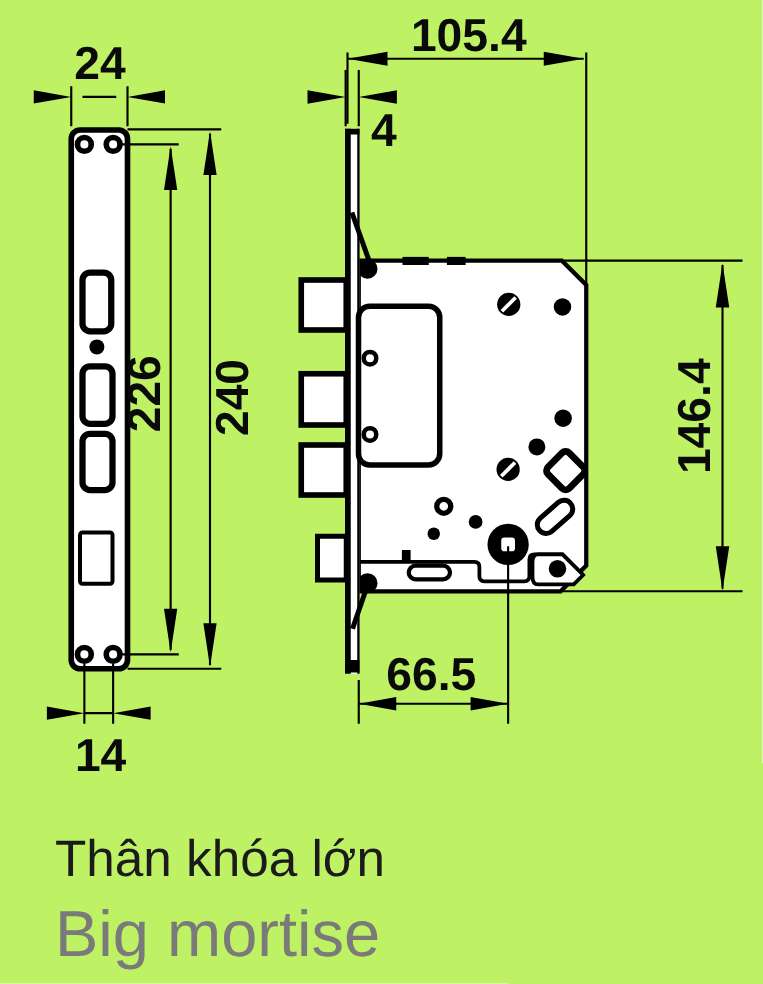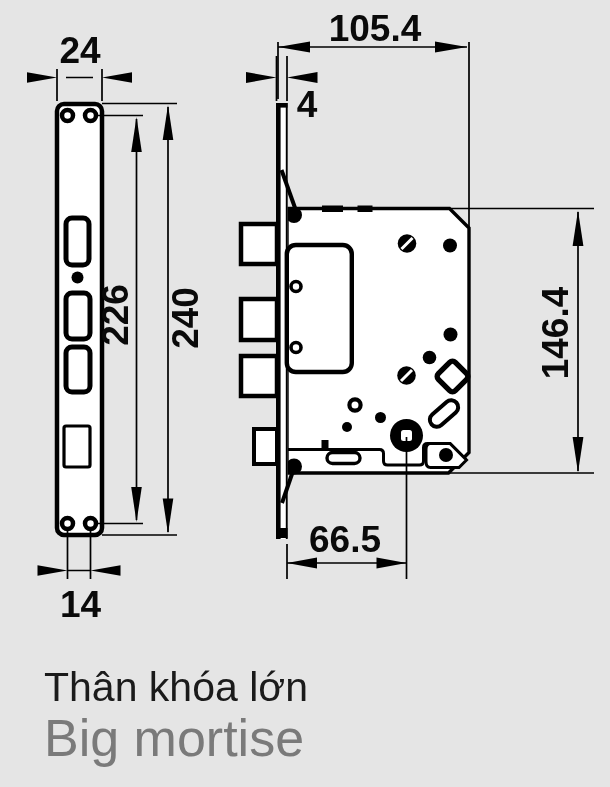--- a/index.html
+++ b/index.html
@@ -1,30 +1,30 @@
 <!DOCTYPE html>
 <html><head>
 <meta charset="utf-8">
 <style>
   html,body{margin:0;padding:0;background:#ffffff;}
-  .stage{position:relative;width:610px;height:787px;background:#e5e5e5;overflow:hidden;
+  .stage{position:relative;width:610px;height:787px;background:#bef264;overflow:hidden;
          font-family:"Liberation Sans",sans-serif;}
   svg{position:absolute;left:0;top:0;}
   
   .ol{fill:#ffffff;stroke:#000000;}
   .sw5{stroke-width:5;} .sw45{stroke-width:4.5;} .sw4{stroke-width:4;}
   .sw34{stroke-width:3.4;} .sw3{stroke-width:3;}
   .dim{stroke:#000;stroke-width:1.7;fill:none;}
   .thick{stroke:#000;stroke-width:4;fill:none;}
   .arr{fill:#000;stroke:none;}
   .blk{fill:#000;stroke:none;}
   .dtext{font-family:"Liberation Sans",sans-serif;font-size:37px;font-weight:bold;fill:#0a0a0a;}
   
   .caption{position:absolute;left:44px;top:664px;}
-  .cap-vi{font-size:41px;color:#1b1b1b;line-height:47px;margin-bottom:4px;}
+  .cap-vi{font-size:41px;color:#1b1b1b;line-height:47px;margin-bottom:14px;}
   .cap-en{font-size:52px;color:#7a7a7a;line-height:47px;}
 </style>
 </head>
 <body>
 
 <div class="stage">
 
 <svg width="610" height="650" viewBox="0 0 610 650">
 
   <g>

